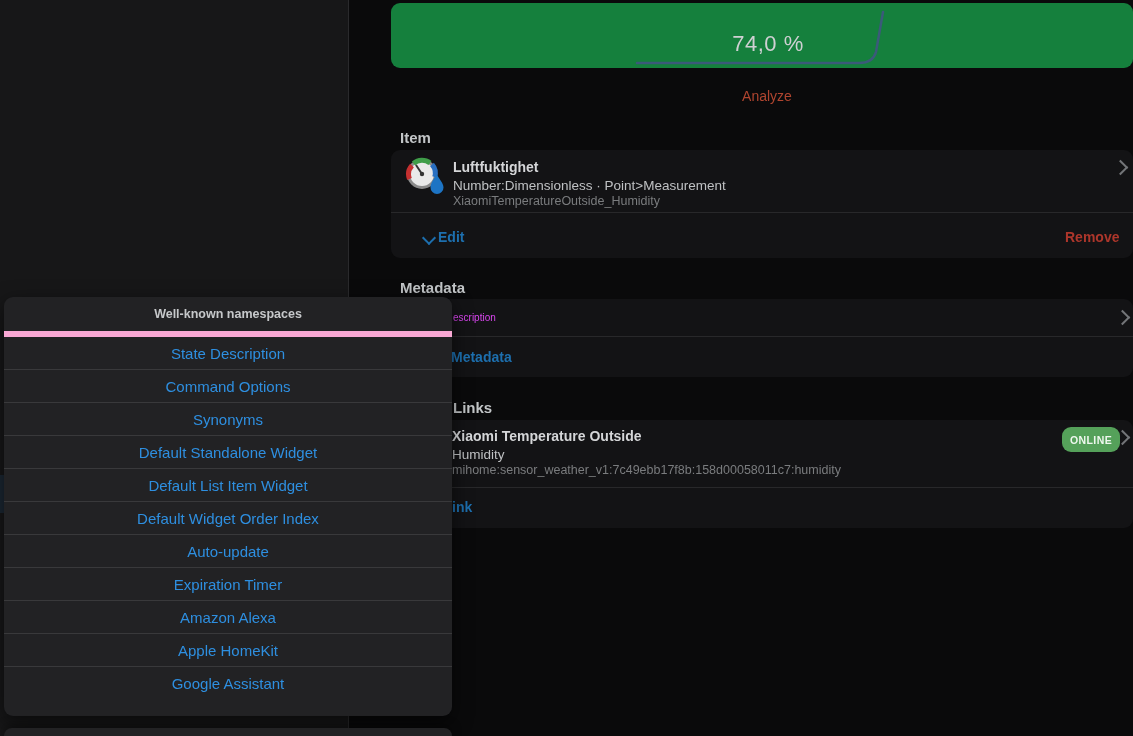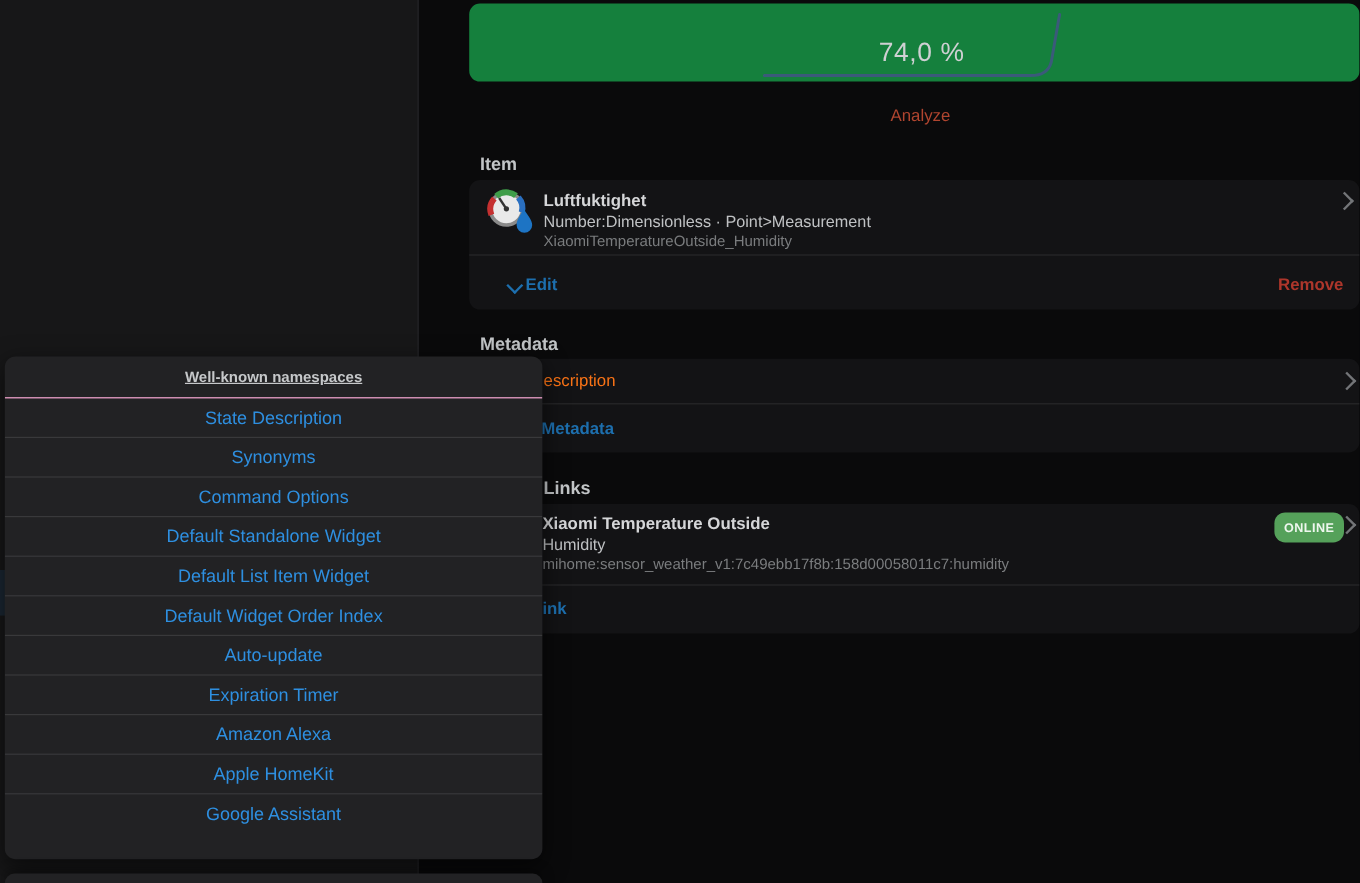--- a/index.html
+++ b/index.html
@@ -35,21 +35,21 @@
   
   .card{background:#131315;border-radius:9px;}
   .item-card{left:391px;top:150px;width:742px;height:108px;}
   .meta-card{left:391px;top:299px;width:742px;height:78px;}
   .links-card{left:391px;top:420px;width:742px;height:108px;}
   .sep{position:absolute;left:0;width:742px;height:1px;background:#28282a;}
 
   .row-title{color:#d5d6d8;font-size:14px;font-weight:700;transform:translateY(-50%);white-space:nowrap;}
   .row-sub{color:#bfc1c3;font-size:13.5px;transform:translateY(-50%);white-space:nowrap;}
   .row-dim{color:#7a7c7e;font-size:12.5px;transform:translateY(-50%);white-space:nowrap;}
-  .row-plain{color:#f97316;font-size:14px;transform:translateY(-50%);white-space:nowrap;}
+  .row-plain{color:#d946ef;font-size:10px;transform:translateY(-50%);white-space:nowrap;}
   .blue-link{color:#1d6fae;font-size:14px;font-weight:700;transform:translateY(-50%);white-space:nowrap;cursor:pointer;}
   .red-link{color:#ad362b;font-size:14px;font-weight:700;transform:translateY(-50%);white-space:nowrap;cursor:pointer;}
 
   .chev{
     position:absolute;width:9px;height:9px;
     border-right:2px solid #737578;border-top:2px solid #737578;
     transform:rotate(45deg);
   }
   .chev-down{
     position:absolute;width:8px;height:8px;
@@ -64,22 +64,21 @@
   }
 
   
   .popover{
     left:4px;top:297px;width:448px;height:419px;background:#222224;
     border-radius:9px;box-shadow:0 6px 20px rgba(0,0,0,.55);overflow:hidden;
   }
   .popover-title{
     height:34px;display:flex;align-items:center;justify-content:center;
     color:#c6c8ca;font-size:12.5px;font-weight:600;
-    border-bottom:1px solid #f9a8d4;
-    text-decoration:underline;
+    border-bottom:6px solid #f9a8d4;
   }
   .popover-item{
     height:32px;display:flex;align-items:center;justify-content:center;
     color:#2e8fe0;font-size:15px;border-bottom:1px solid #39393b;cursor:pointer;
   }
   .popover-item:last-child{border-bottom:none;}
 
   .bottom-sheet-edge{left:4px;top:728px;width:448px;height:8px;background:#222224;border-radius:9px 9px 0 0;box-shadow:0 -2px 10px rgba(0,0,0,.5);}
 </style>
 </head>
@@ -147,22 +146,22 @@
   </div>
   <div class="sep" style="top:67px;"></div>
   <div class="abs blue-link" style="left:61px;top:87px;">ink</div>
 </div>
 
 <div class="abs badge-online">ONLINE</div>
 
 <div class="abs popover">
   <div class="popover-title">Well-known namespaces</div>
   <div class="popover-item">State Description</div>
+  <div class="popover-item">Command Options</div>
   <div class="popover-item">Synonyms</div>
-  <div class="popover-item">Command Options</div>
   <div class="popover-item">Default Standalone Widget</div>
   <div class="popover-item">Default List Item Widget</div>
   <div class="popover-item">Default Widget Order Index</div>
   <div class="popover-item">Auto-update</div>
   <div class="popover-item">Expiration Timer</div>
   <div class="popover-item">Amazon Alexa</div>
   <div class="popover-item">Apple HomeKit</div>
   <div class="popover-item">Google Assistant</div>
 </div>
 

